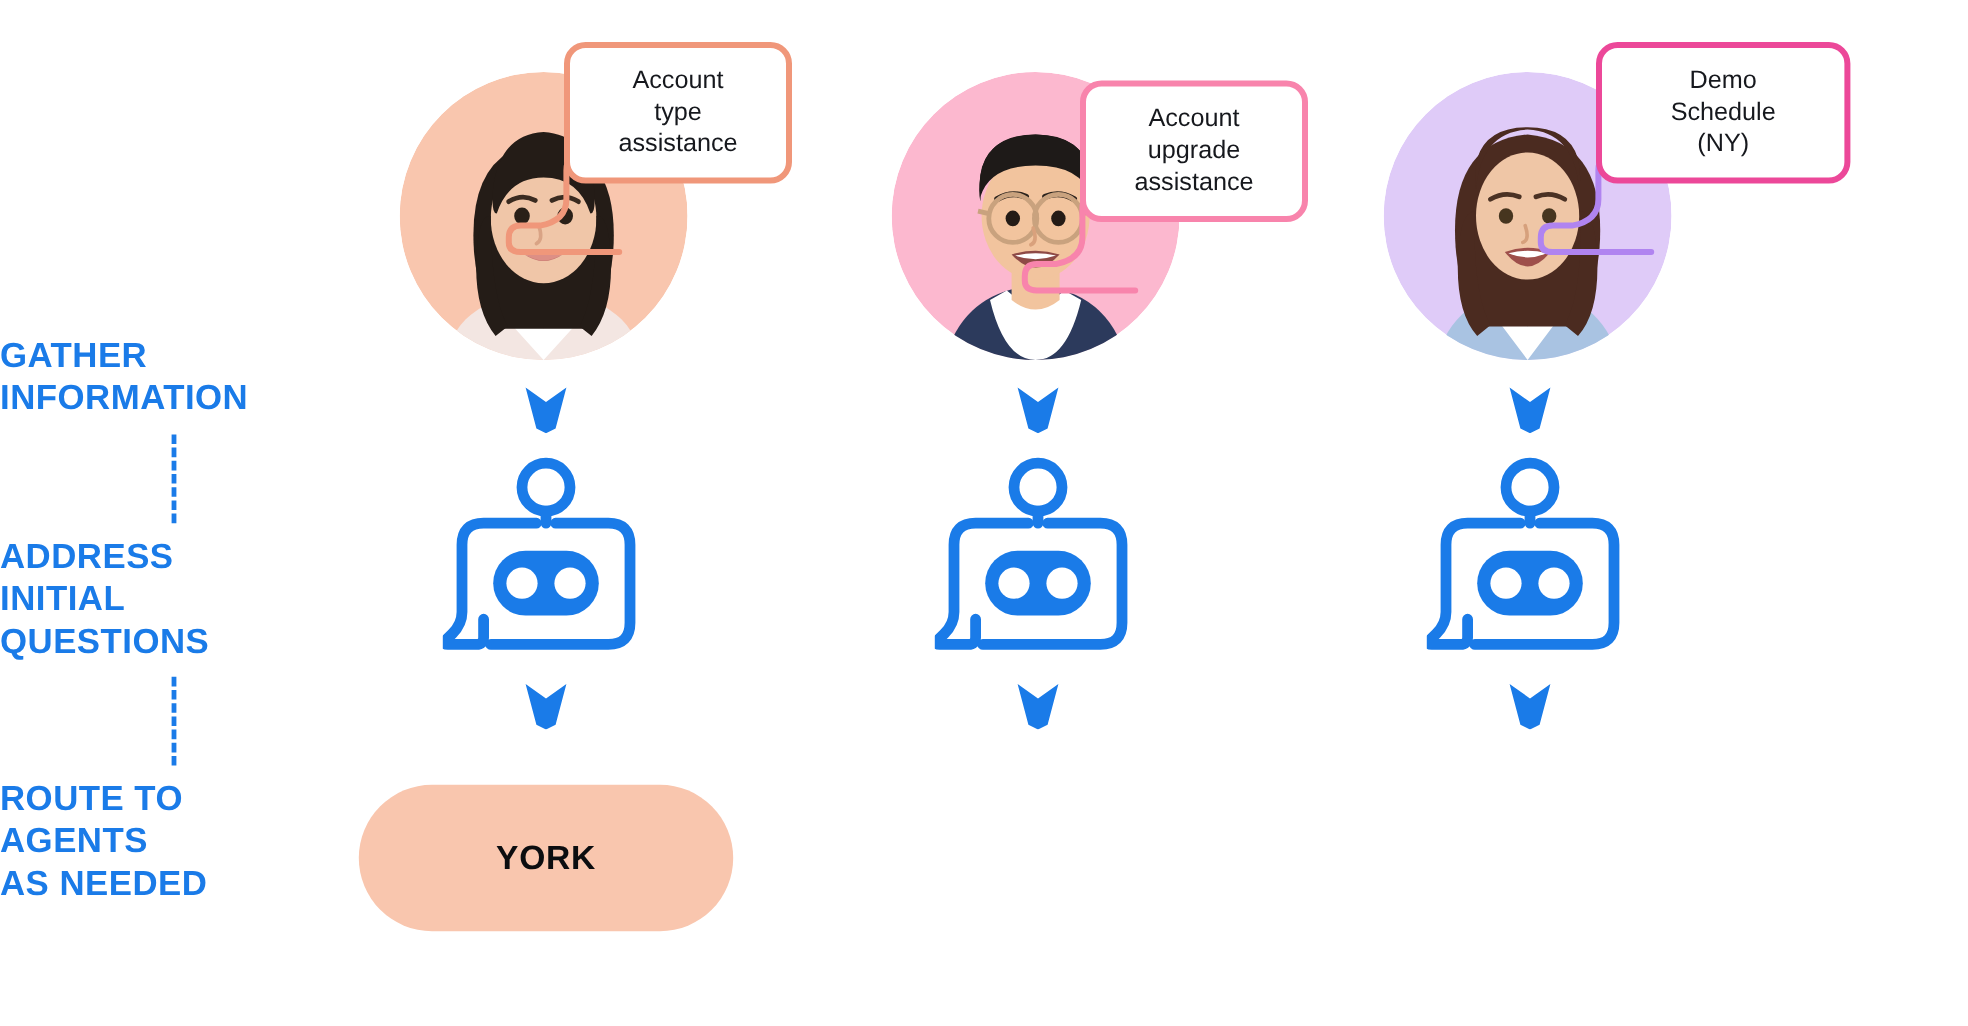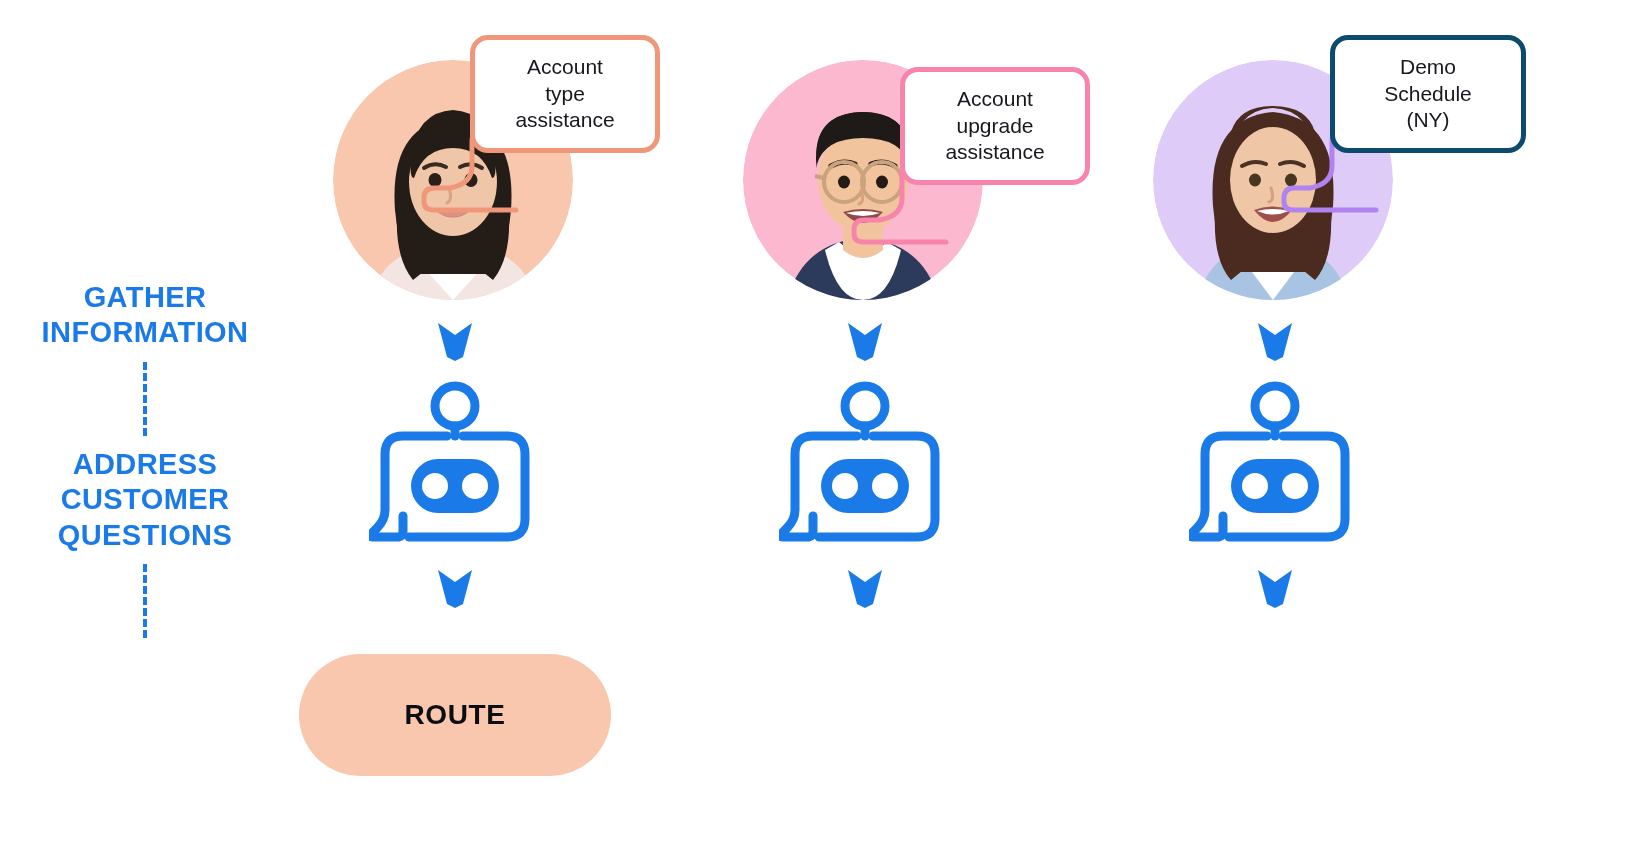--- a/index.html
+++ b/index.html
@@ -10,21 +10,21 @@
     overflow:hidden;
     position:relative;
   }
   .stage{position:absolute;inset:0;}
 
   
   .stage-col{
     position:absolute;left:0;top:280px;width:290px;
   }
   .stage-label{
-    text-align:center;
+    text-align:left;
     color:#1A7BE8;
     font-weight:bold;
     font-size:29px;
     line-height:1.22;
     letter-spacing:0.4px;
     white-space:pre-line;
   }
   .stage-gap{
     height:96px;
     display:flex;align-items:center;justify-content:center;
@@ -70,21 +70,21 @@
     padding:10px 14px;
     z-index:4;
   }
   .bubble-tail{
     position:absolute;
     z-index:3;
     pointer-events:none;
   }
   .b1{left:205px;top:23px;width:190px;height:118px;border:5px solid #F0977A;}
   .b2{left:225px;top:55px;width:190px;height:118px;border:5px solid #F884AC;}
-  .b3{left:245px;top:23px;width:196px;height:118px;border:5px solid #0c4a6e;}
+  .b3{left:245px;top:23px;width:212px;height:118px;border:5px solid #ec4899;}
 
   
   .arrow{
     position:absolute;left:50%;transform:translateX(-50%);
     width:44px;height:44px;
   }
   .arrow-top{top:305px;}
   .arrow-bot{top:552px;}
 
   
@@ -116,25 +116,28 @@
 
 <div class="stage">
 
   <div class="stage-col">
     <div class="stage-label">GATHER
 INFORMATION</div>
     <div class="stage-gap">
       <div class="dash-line"></div>
     </div>
     <div class="stage-label">ADDRESS
-CUSTOMER
+INITIAL
 QUESTIONS</div>
     <div class="stage-gap">
       <div class="dash-line"></div>
     </div>
+    <div class="stage-label">ROUTE TO
+AGENTS
+AS NEEDED</div>
   </div>
 
   <div class="col col-1">
 
     <div class="avatar-wrap">
       <div class="avatar">
         <svg viewBox="0 0 240 240" xmlns="http://www.w3.org/2000/svg">
           <circle cx="120" cy="120" r="120" fill="#F9C6AE"></circle>
           <g>
             <ellipse cx="120" cy="235" rx="78" ry="52" fill="#F3E6E2"></ellipse>
@@ -177,21 +180,21 @@
       </g>
       <rect x="42" y="79" width="88" height="54" rx="27" fill="#1A7BE8"></rect>
       <circle cx="66" cy="106" r="13" fill="#FFFFFF"></circle>
       <circle cx="106" cy="106" r="13" fill="#FFFFFF"></circle>
     </svg>
 
     <svg class="arrow arrow-bot" viewBox="0 0 44 44">
       <path d="M5 6 L22 18 L39 6 L30 40 L22 44 L14 40 Z" fill="#1A7BE8"></path>
     </svg>
 
-    <div class="pill pill-1">ROUTE</div>
+    <div class="pill pill-1">YORK</div>
   </div>
 
   <div class="col col-2">
 
     <div class="avatar-wrap">
       <div class="avatar">
         <svg viewBox="0 0 240 240" xmlns="http://www.w3.org/2000/svg">
           <circle cx="120" cy="120" r="120" fill="#FCB8CF"></circle>
           <g>
             <path d="M120 178 q-60 4 -76 62 l152 0 q-16 -58 -76 -62z" fill="#2C3A5C"></path>

